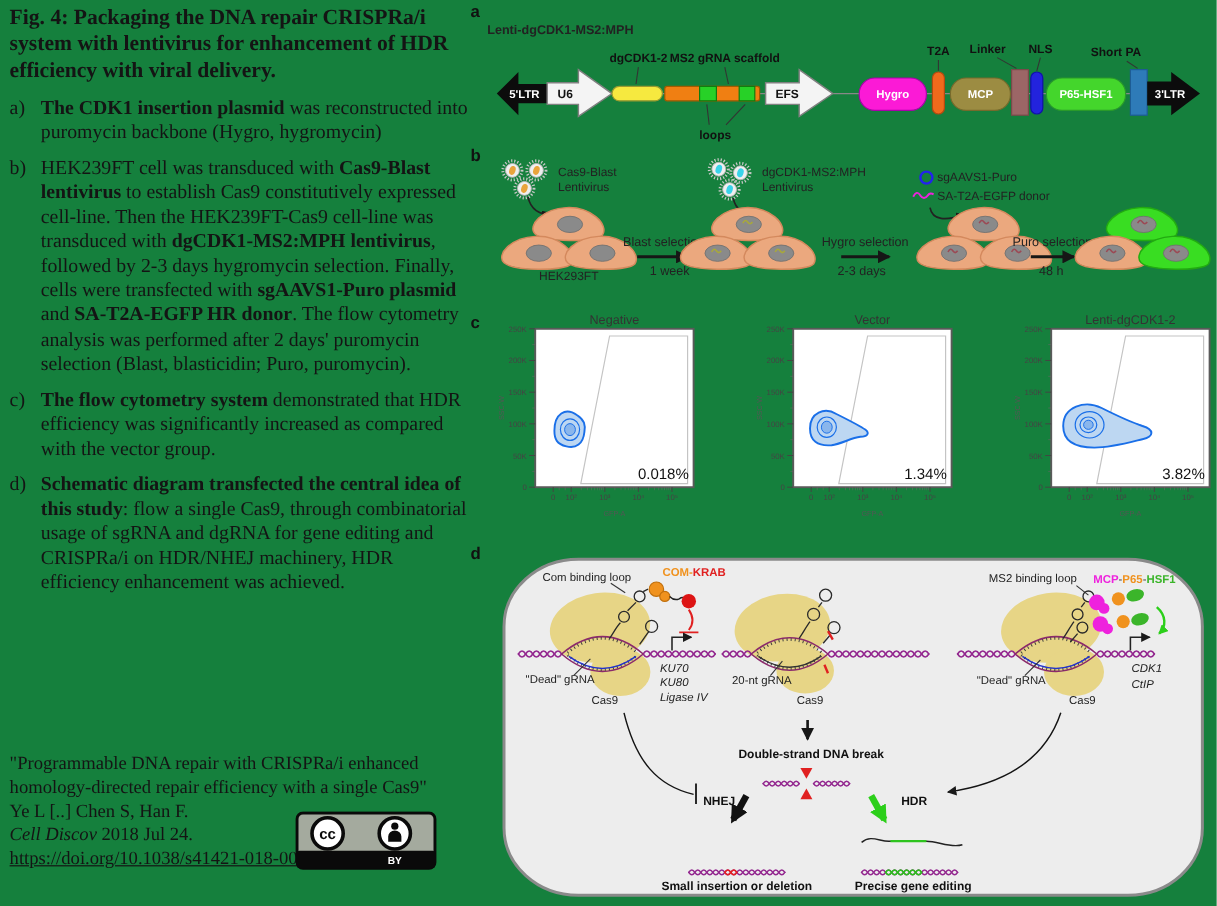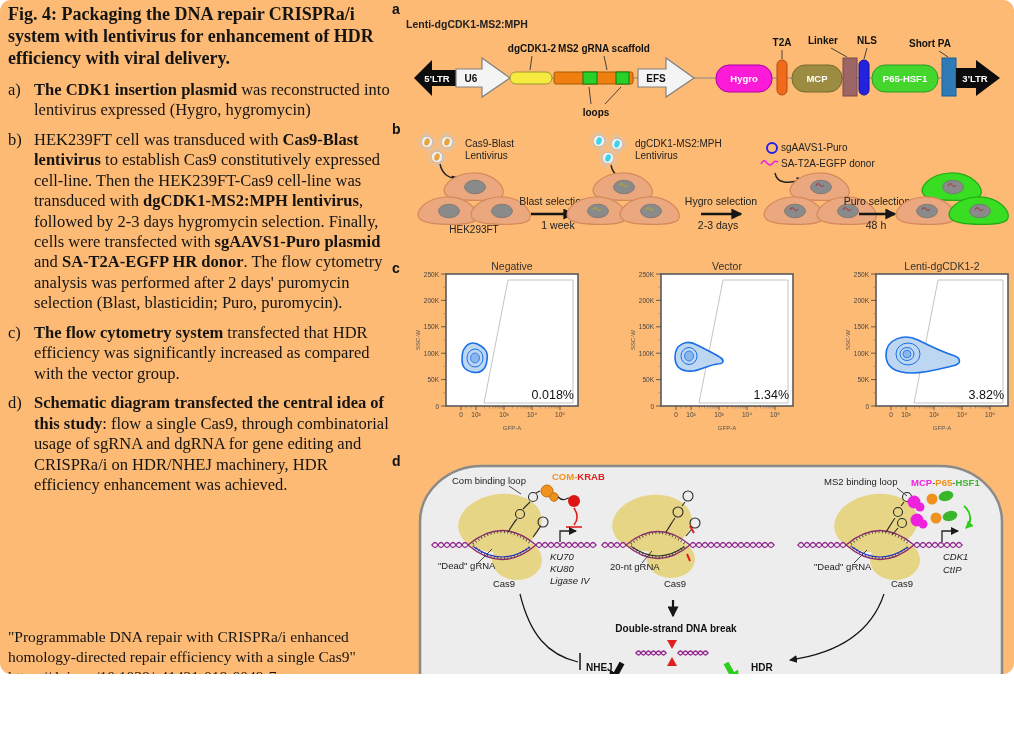--- a/index.html
+++ b/index.html
@@ -1,17 +1,17 @@
 <!DOCTYPE html>
 <html><head>
 <meta charset="utf-8">
 <style>
   html,body{margin:0;padding:0;background:#fff;}
-  .page{position:relative;width:1014px;height:674px;background:#fdba74;overflow:hidden;
-        font-family:"Liberation Sans",sans-serif;border-radius:11px;}
+  .page{position:relative;width:1014px;height:755px;background:#15803d;overflow:hidden;
+        font-family:"Liberation Sans",sans-serif;}
   
   .caption{position:absolute;left:8px;top:4px;width:384px;color:#141414;
            font-family:"Liberation Serif","DejaVu Serif",serif;}
   .fig-title{font-weight:bold;font-size:18px;line-height:1.22;margin:0 0 10px 0;}
   .cap-item{display:flex;font-size:16.5px;line-height:1.24;margin-top:9px;}
   .cap-item .marker{flex:0 0 26px;}
   .cap-item b{font-weight:bold;}
   .citation{position:absolute;left:8px;top:627px;width:384px;color:#141414;
             font-family:"Liberation Serif","DejaVu Serif",serif;font-size:15.5px;line-height:1.28;}
   .citation .doi{text-decoration:underline;color:#141414;cursor:pointer;}
@@ -78,38 +78,40 @@
 </head>
 <body>
 
 <div class="page">
 
   <div class="caption">
     <p class="fig-title">Fig. 4: Packaging the DNA repair CRISPRa/i system with lentivirus for enhancement of HDR efficiency with viral delivery.</p>
 
     <div class="cap-item">
       <span class="marker">a)</span>
-      <span class="body"><b>The CDK1 insertion plasmid</b><span> was reconstructed into lentivirus expressed (Hygro, hygromycin)</span></span>
+      <span class="body"><b>The CDK1 insertion plasmid</b><span> was reconstructed into puromycin backbone (Hygro, hygromycin)</span></span>
     </div>
     <div class="cap-item">
       <span class="marker">b)</span>
       <span class="body"><span>HEK239FT cell was transduced with </span><b>Cas9-Blast lentivirus</b><span> to establish Cas9 constitutively expressed cell-line. Then the HEK239FT-Cas9 cell-line was transduced with </span><b>dgCDK1-MS2:MPH lentivirus</b><span>, followed by 2-3 days hygromycin selection. Finally, cells were transfected with </span><b>sgAAVS1-Puro plasmid</b><span> and </span><b>SA-T2A-EGFP HR donor</b><span>. The flow cytometry analysis was performed after 2 days' puromycin selection (Blast, blasticidin; Puro, puromycin).</span></span>
     </div>
     <div class="cap-item">
       <span class="marker">c)</span>
-      <span class="body"><b>The flow cytometry system</b><span> transfected that HDR efficiency was significantly increased as compared with the vector group.</span></span>
+      <span class="body"><b>The flow cytometry system</b><span> demonstrated that HDR efficiency was significantly increased as compared with the vector group.</span></span>
     </div>
     <div class="cap-item">
       <span class="marker">d)</span>
       <span class="body"><b>Schematic diagram transfected the central idea of this study</b><span>: flow a single Cas9, through combinatorial usage of sgRNA and dgRNA for gene editing and CRISPRa/i on HDR/NHEJ machinery, HDR efficiency enhancement was achieved.</span></span>
     </div>
   </div>
 
   <div class="citation">
     <div>"Programmable DNA repair with CRISPRa/i enhanced homology-directed repair efficiency with a single Cas9"</div>
+    <div>Ye L [..] Chen S, Han F.</div>
+    <div><span class="jrnl">Cell Discov</span><span> 2018 Jul 24.</span></div>
     <div><a class="doi">https://doi.org/10.1038/s41421-018-0049-7</a></div>
   </div>
 
   <svg class="ccbadge" viewBox="0 0 118 49">
     <rect x="1.5" y="1.5" width="115" height="46" rx="5" fill="#a4aa9e" stroke="#0a0a0a" stroke-width="2.5"></rect>
     <rect x="1.5" y="33" width="115" height="14.5" rx="2" fill="#0a0a0a"></rect>
     <g>
       <circle cx="27" cy="18.5" r="13" fill="#fff" stroke="#0a0a0a" stroke-width="3"></circle>
       <text x="27" y="23" text-anchor="middle" font-size="12.5" font-weight="bold" fill="#0a0a0a">cc</text>
     </g>

